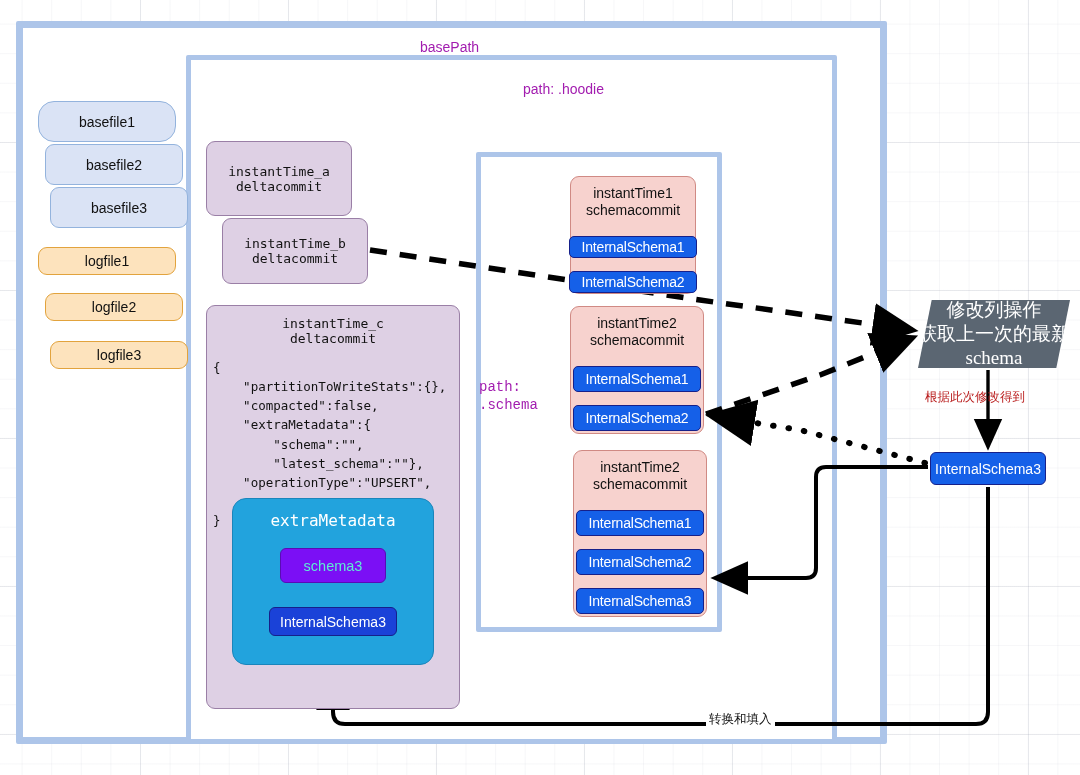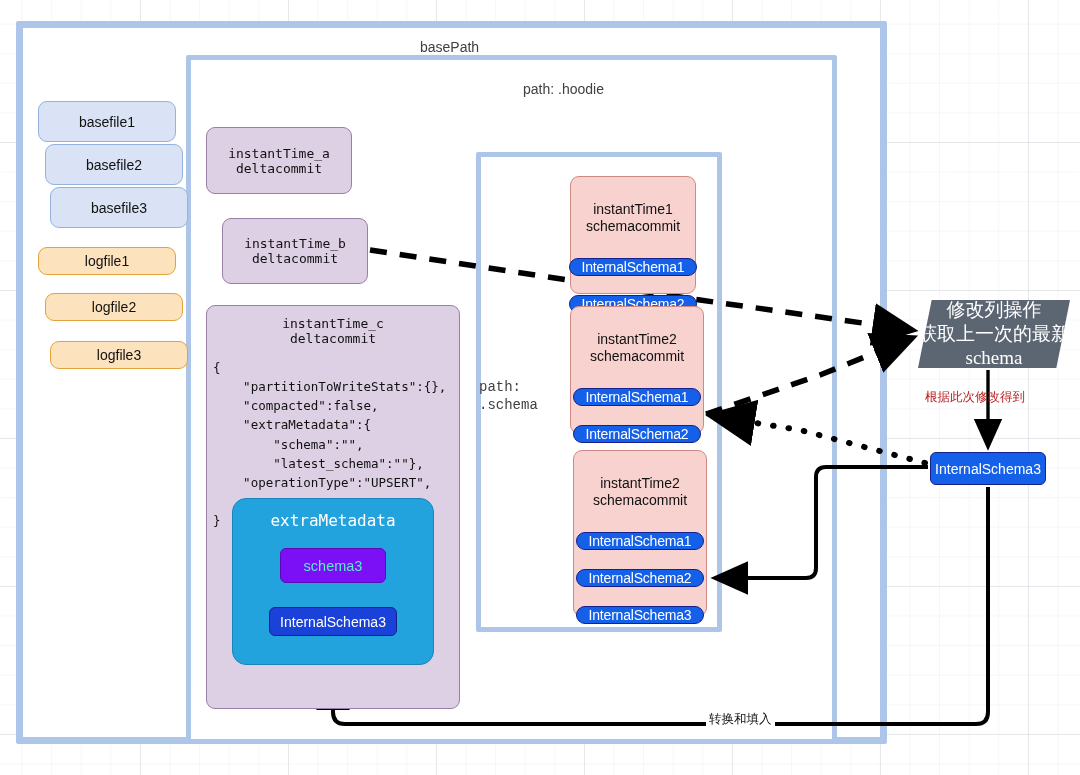--- a/index.html
+++ b/index.html
@@ -34,54 +34,54 @@
     background:#ffffff;border:5px solid #adc5e9;border-radius:2px;
     box-sizing:border-box;z-index:3;
   }
   #schema-container{
     left:476px;top:152px;width:246px;height:480px;
     background:#ffffff;border:5px solid #adc5e9;border-radius:2px;
     box-sizing:border-box;z-index:4;
   }
   
   .plainlabel{
-    font-size:14px;color:#404040;white-space:pre;z-index:12;line-height:1.25;
+    font-size:14px;color:#a21caf;white-space:pre;z-index:12;line-height:1.25;
   }
   #label-basepath{left:420px;top:39px;}
   #label-hoodie{left:492px;top:81px;padding-left:31px;}
   #label-schema{left:479px;top:379px;font-family:Liberation Mono, monospace;}
   
   .node{
     box-sizing:border-box;border-radius:9px;
     display:flex;flex-direction:column;align-items:center;justify-content:center;
     text-align:center;font-size:14px;color:#111;z-index:10;white-space:pre-line;
   }
   .basefile{background:#dae3f5;border:1.6px solid #93b3dd;width:138px;height:41px;}
   .logfile{background:#fde3bd;border:1.6px solid #e2a33d;width:138px;height:28px;}
   .commit{background:#ded0e4;border:1.6px solid #9a7fa6;font-size:14px;}
   .mono{font-family:"DejaVu Sans Mono","Liberation Mono",monospace;font-size:13px;}
   .schemacommit{
     background:#f7d2ce;border:1.6px solid #d08a84;
-    justify-content:flex-start;padding-top:24px;gap:19px;
+    justify-content:flex-start;padding-top:8px;gap:13px;
   }
   .ischema{
-    background:#1560e8;border:1.5px solid #16208a;border-radius:10px;
+    background:#1560e8;border:1.5px solid #16208a;border-radius:5px;
     color:#ffffff;font-size:14px;
     display:flex;align-items:center;justify-content:center;
     width:126px;height:24px;letter-spacing:-0.2px;
   }
   
-  #basefile1{left:38px;top:101px;}
+  #basefile1{left:38px;top:101px;border-radius:16px;}
   #basefile2{left:45px;top:144px;}
   #basefile3{left:50px;top:187px;}
   #logfile1{left:38px;top:247px;}
   #logfile2{left:45px;top:293px;}
   #logfile3{left:50px;top:341px;}
   
-  #commit-a{left:206px;top:127px;width:146px;height:67px;text-align:center;}
+  #commit-a{left:206px;top:141px;width:146px;height:75px;text-align:center;}
   #commit-b{left:222px;top:218px;width:146px;height:66px;}
   #commit-c{
     left:206px;top:305px;width:254px;height:404px;
     align-items:stretch;justify-content:flex-start;padding:10px 0 0 0;
   }
   #commit-c-title{text-align:center;white-space:pre-line;}
   #commit-c-json{
     margin:12px 0 0 6px;text-align:left;white-space:pre;
     font-family:"DejaVu Sans Mono","Liberation Mono",monospace;
     font-size:12.5px;line-height:1.53;color:#111;

